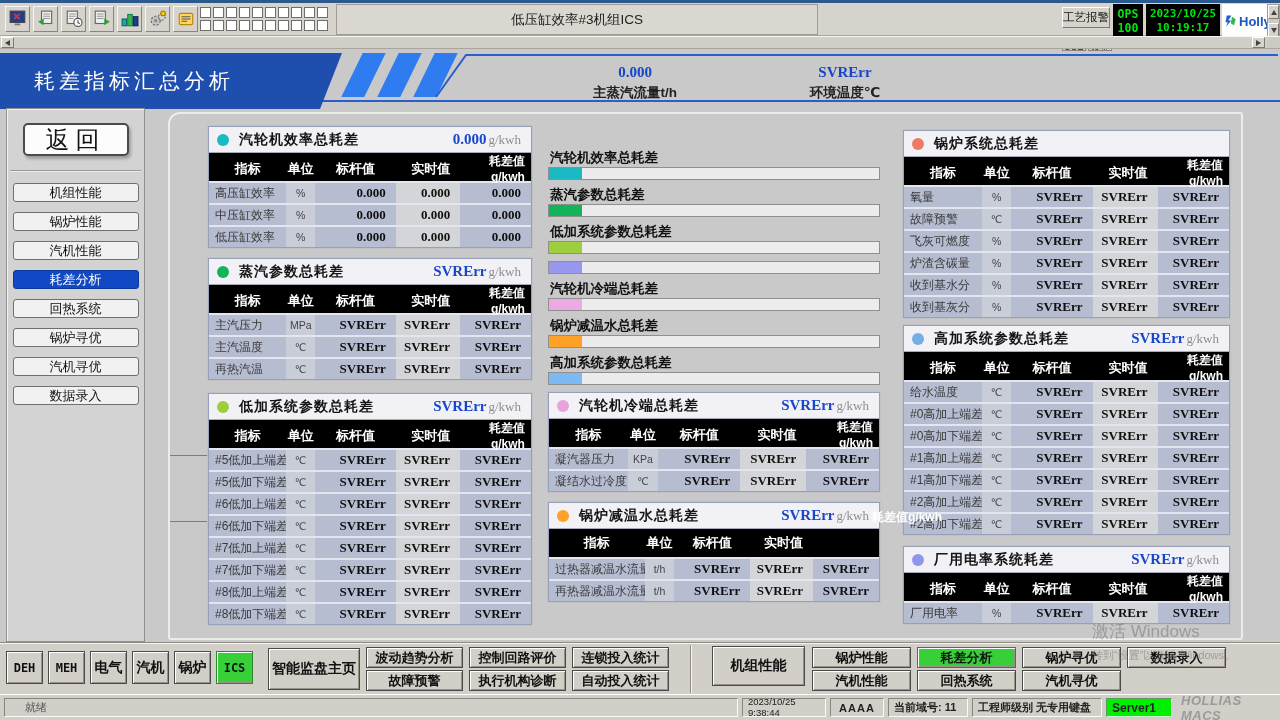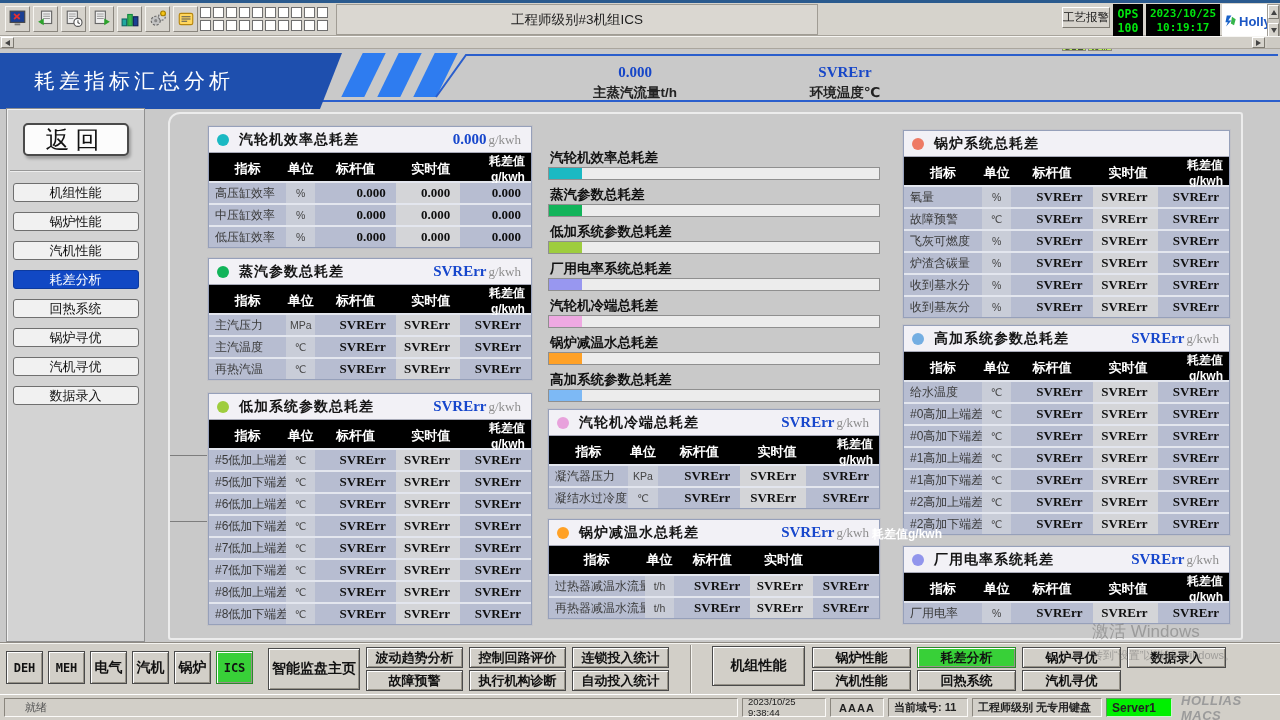--- a/index.html
+++ b/index.html
@@ -197,21 +197,21 @@
         <div class="cbox"></div>
         <div class="cbox"></div>
         <div class="cbox"></div>
         <div class="cbox"></div>
         <div class="cbox"></div>
         <div class="cbox"></div>
         <div class="cbox"></div>
         <div class="cbox"></div>
       </div>
     <div class="title-box">
-        <span>工程师级别#3机组ICS</span>
+        <span>低压缸效率#3机组ICS</span>
       </div>
     <div class="alarm-btn">工艺报警</div>
     <div class="mini-btn soe-btn">SOE</div>
     <div class="mini-btn device-btn">设备</div>
     <div class="ops-box">
       <span>OPS</span>
       <span>100</span>
     </div>
     <div class="clock-box">
       <span>2023/10/25</span>
@@ -444,21 +444,20 @@
             <div class="bar-fill" style="background: rgb(18, 180, 90); width: 10%;"></div>
           </div>
         </div>
         <div class="bar-group">
           <div class="bar-label">低加系统参数总耗差</div>
           <div class="bar-track">
             <div class="bar-fill" style="background: rgb(158, 205, 62); width: 10%;"></div>
           </div>
         </div>
         <div class="bar-group">
-          <div class="bar-label">厂用电率系统总耗差</div>
           <div class="bar-track">
             <div class="bar-fill" style="background: rgb(152, 151, 240); width: 10%;"></div>
           </div>
         </div>
         <div class="bar-group">
           <div class="bar-label">汽轮机冷端总耗差</div>
           <div class="bar-track">
             <div class="bar-fill" style="background: rgb(239, 169, 226); width: 10%;"></div>
           </div>
         </div>

